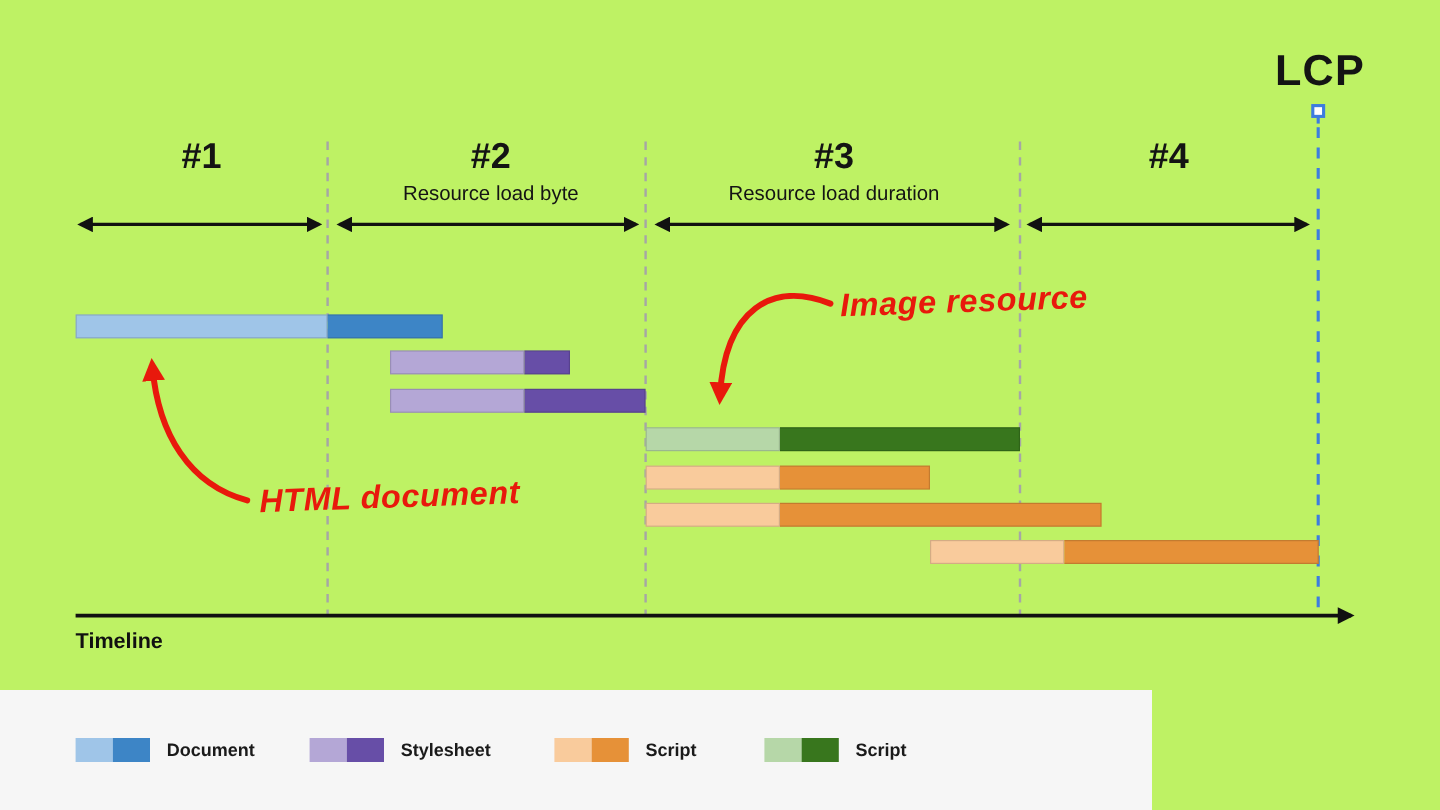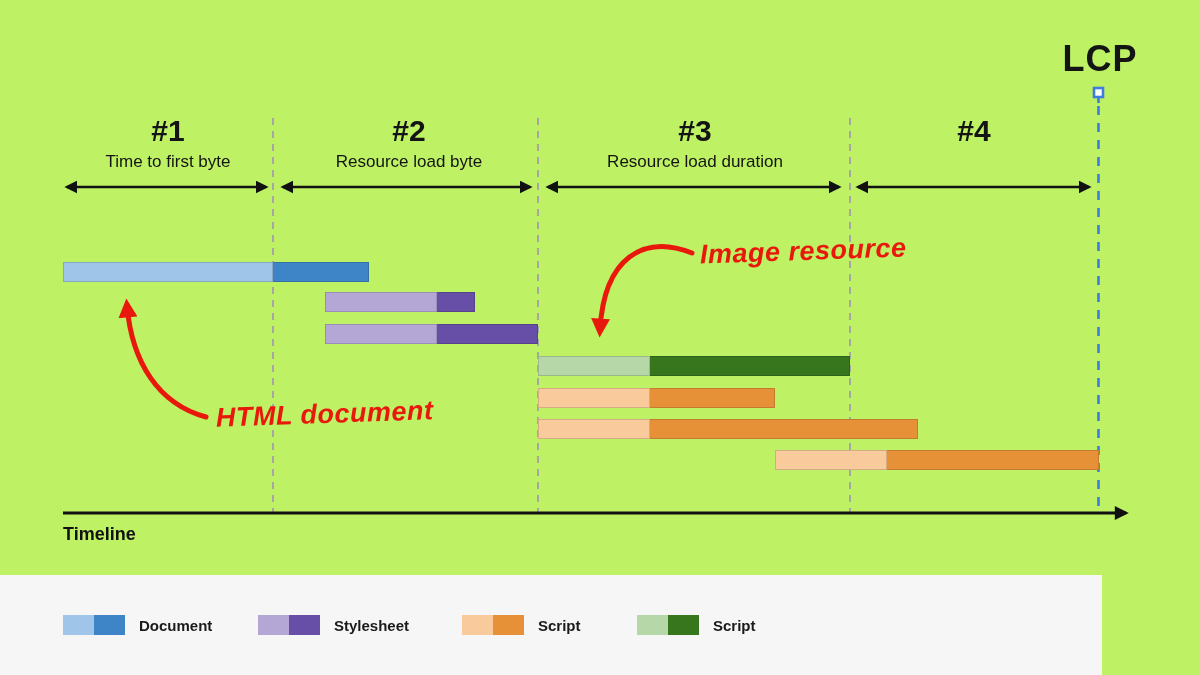--- a/index.html
+++ b/index.html
@@ -80,21 +80,21 @@
   .timeline-label {
     position: absolute;
     left: 63px; top: 524px;
     font-size: 18px;
     font-weight: 700;
     color: #111;
   }
   .legend-band {
     position: absolute;
     left: 0; top: 575px;
-    width: 1102px; height: 100px;
+    width: 960px; height: 100px;
     background: #F6F6F6;
   }
   .legend-item {
     position: absolute;
     top: 40px;
     display: flex;
     align-items: center;
   }
   .swatch { width: 62px; height: 20px; display: flex; }
   .sw-light, .sw-dark { width: 50%; height: 100%; }
@@ -139,21 +139,20 @@
     <line class="axis-line" x1="63" y1="513" x2="1126" y2="513" marker-end="url(#head-axis)"></line>
 
     <path class="red-arrow" d="M 692 253 C 644 234, 604 257, 600 330" marker-end="url(#head-red)"></path>
     <path class="red-arrow" d="M 206 417 C 158 404, 132 362, 127 306" marker-end="url(#head-red)"></path>
   </svg>
 
   <div class="lcp-title">LCP</div>
 
   <div class="phase" style="left:63px;width:210px">
     <div class="phase-num">#1</div>
-    <div class="phase-label">Time to first byte</div>
   </div>
   <div class="phase" style="left:280px;width:258px">
     <div class="phase-num">#2</div>
     <div class="phase-label">Resource load byte</div>
   </div>
   <div class="phase" style="left:545px;width:300px">
     <div class="phase-num">#3</div>
     <div class="phase-label">Resource load duration</div>
   </div>
   <div class="phase" style="left:855px;width:238px">

